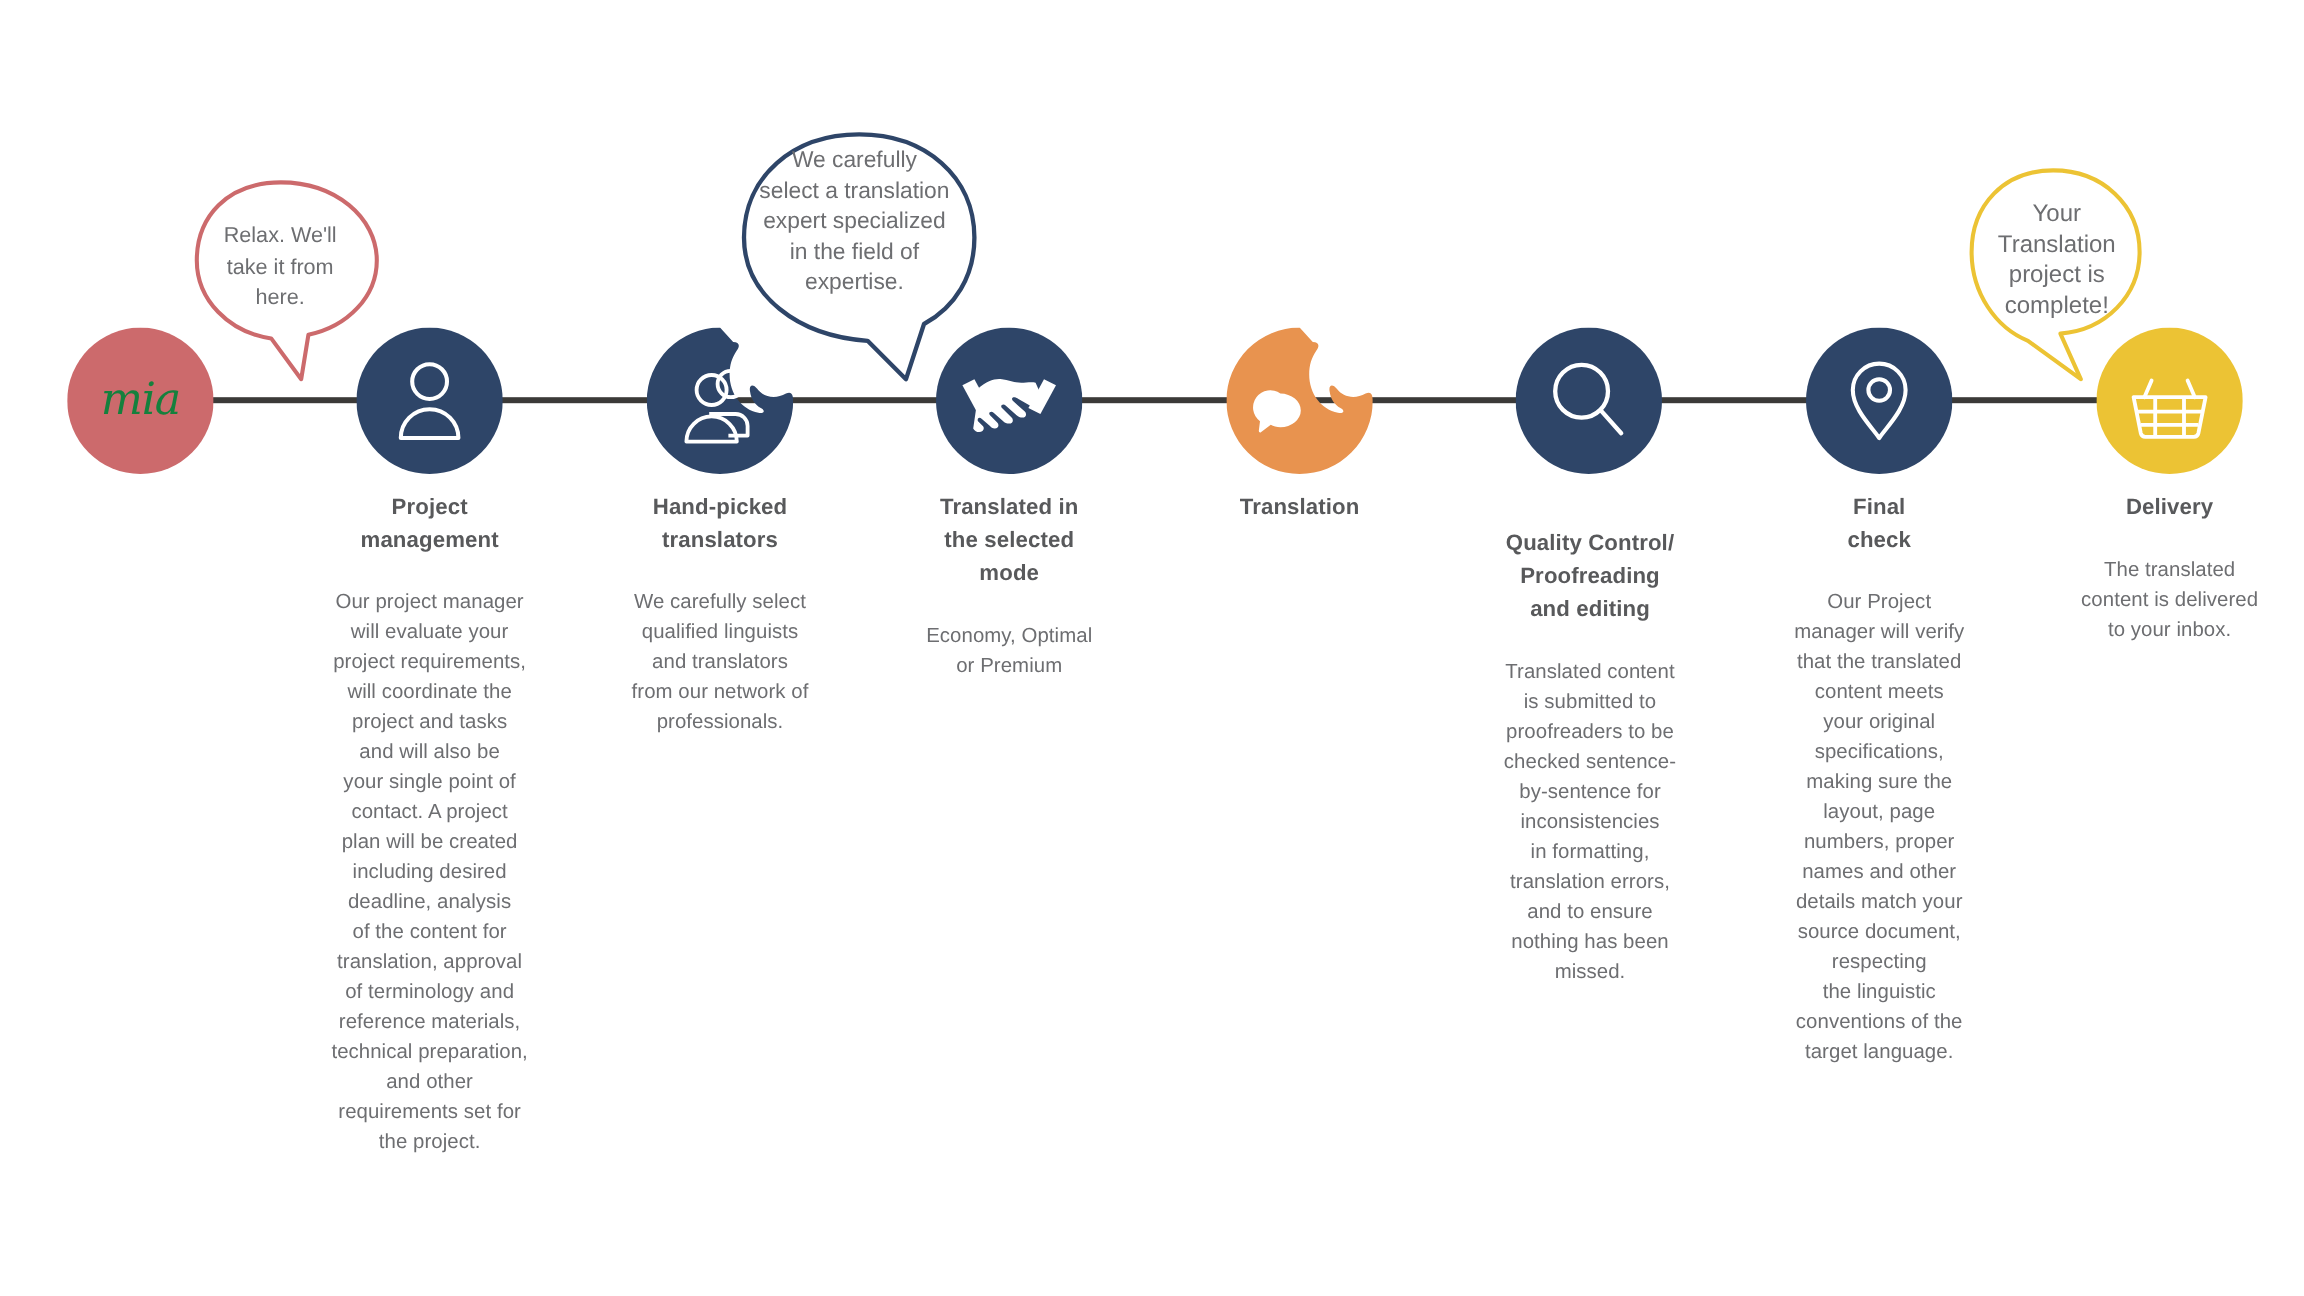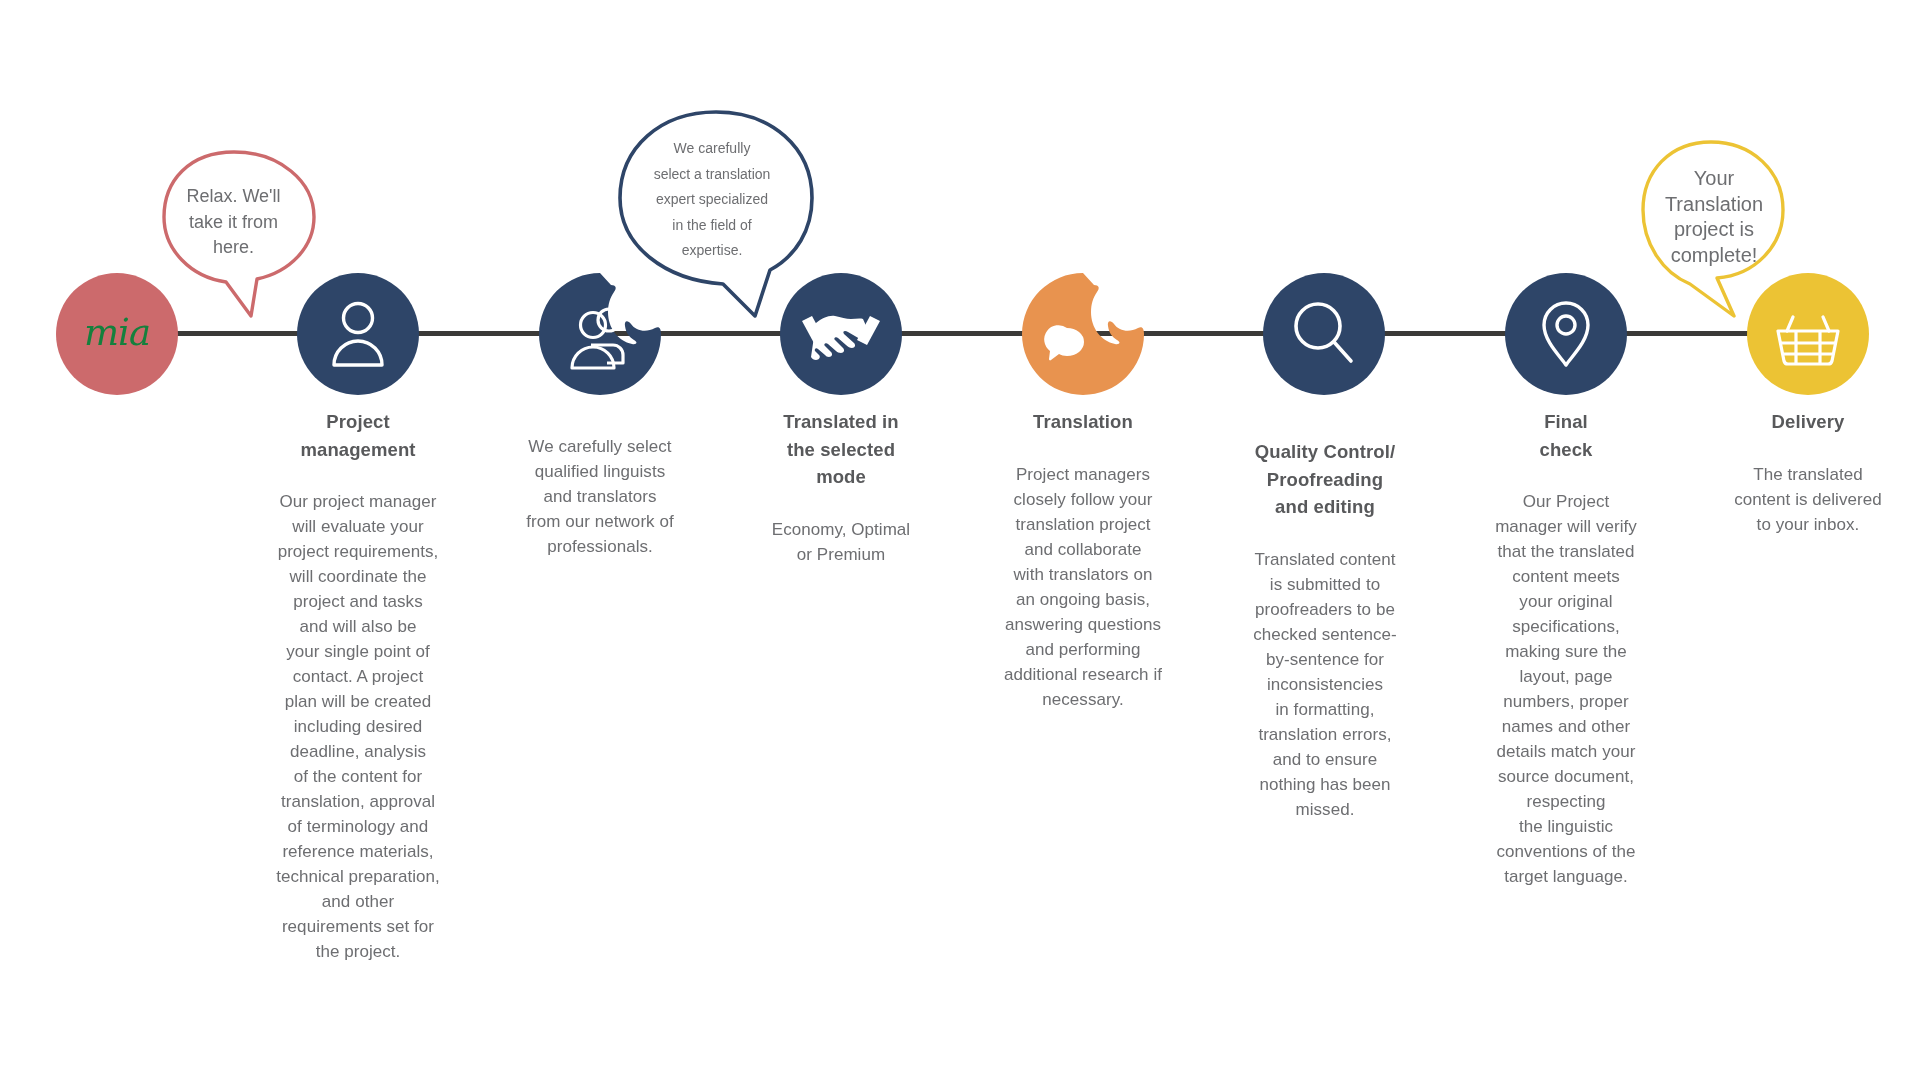--- a/index.html
+++ b/index.html
@@ -91,22 +91,22 @@
   }
 
   #bubble-1 { left: 148px; top: 148px; }
   #bubble-1 .bubble-text {
     left: 18px; top: 36px; width: 135px;
     font-size: 18px;
   }
 
   #bubble-2 { left: 611px; top: 108px; }
   #bubble-2 .bubble-text {
-    left: 16px; top: 28px; width: 170px;
-    font-size: 14px;
+    left: 16px; top: 13px; width: 170px;
+    font-size: 19px;
   }
 
   #bubble-3 { left: 1638px; top: 138px; }
   #bubble-3 .bubble-text {
     left: 21px; top: 28px; width: 110px;
     font-size: 20px;
   }
 </style>
 </head>
 <body>
@@ -219,47 +219,39 @@
 translation, approval
 of terminology and
 reference materials,
 technical preparation,
 and other
 requirements set for
 the project.</div>
   </div>
 
   <div class="col" style="left:491px;">
+    <div class="col-title">Hand-picked
+translators</div>
     <div class="col-body">We carefully select
 qualified linguists
 and translators
 from our network of
 professionals.</div>
   </div>
 
   <div class="col" style="left:732px;">
     <div class="col-title">Translated in
 the selected
 mode</div>
     <div class="col-body">Economy, Optimal
 or Premium</div>
   </div>
 
   <div class="col" style="left:974px;">
     <div class="col-title">Translation</div>
-    <div class="col-body">Project managers
-closely follow your
-translation project
-and collaborate
-with translators on
-an ongoing basis,
-answering questions
-and performing
-additional research if
-necessary.</div>
   </div>
 
   <div class="col" style="left:1216px;margin-top:30px;">
     <div class="col-title">Quality Control/
 Proofreading
 and editing</div>
     <div class="col-body">Translated content
 is submitted to
 proofreaders to be
 checked sentence-

